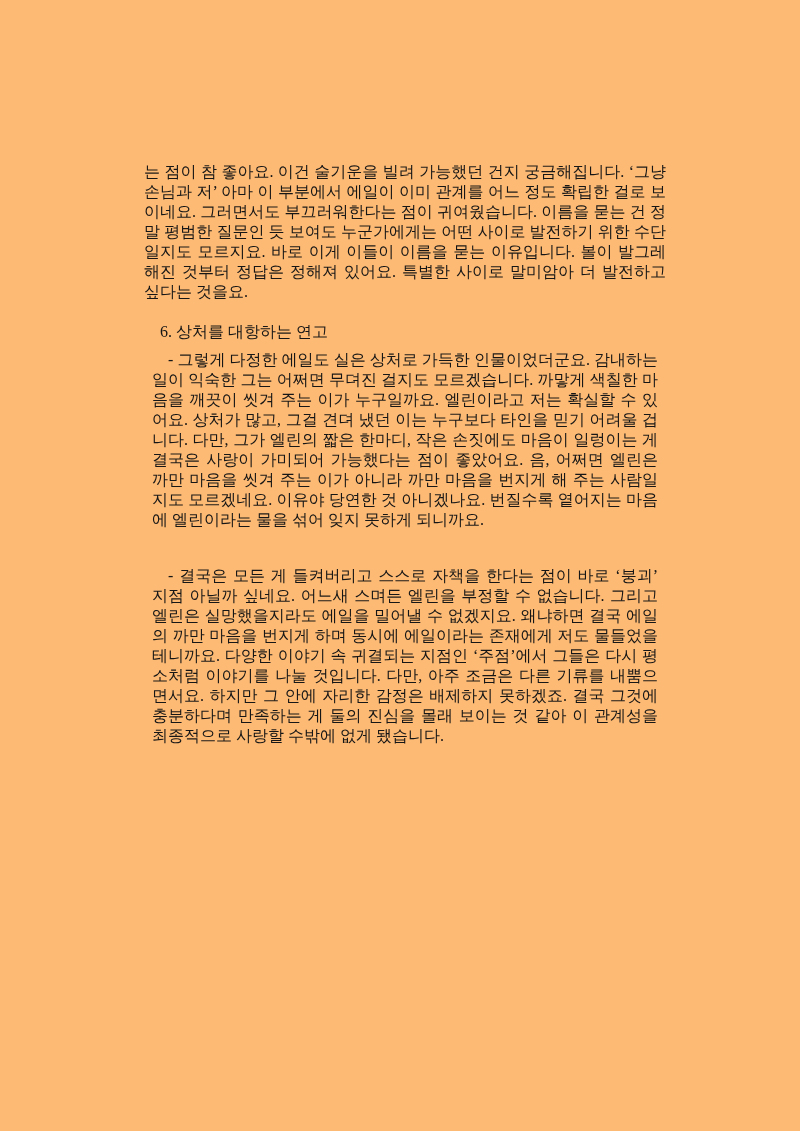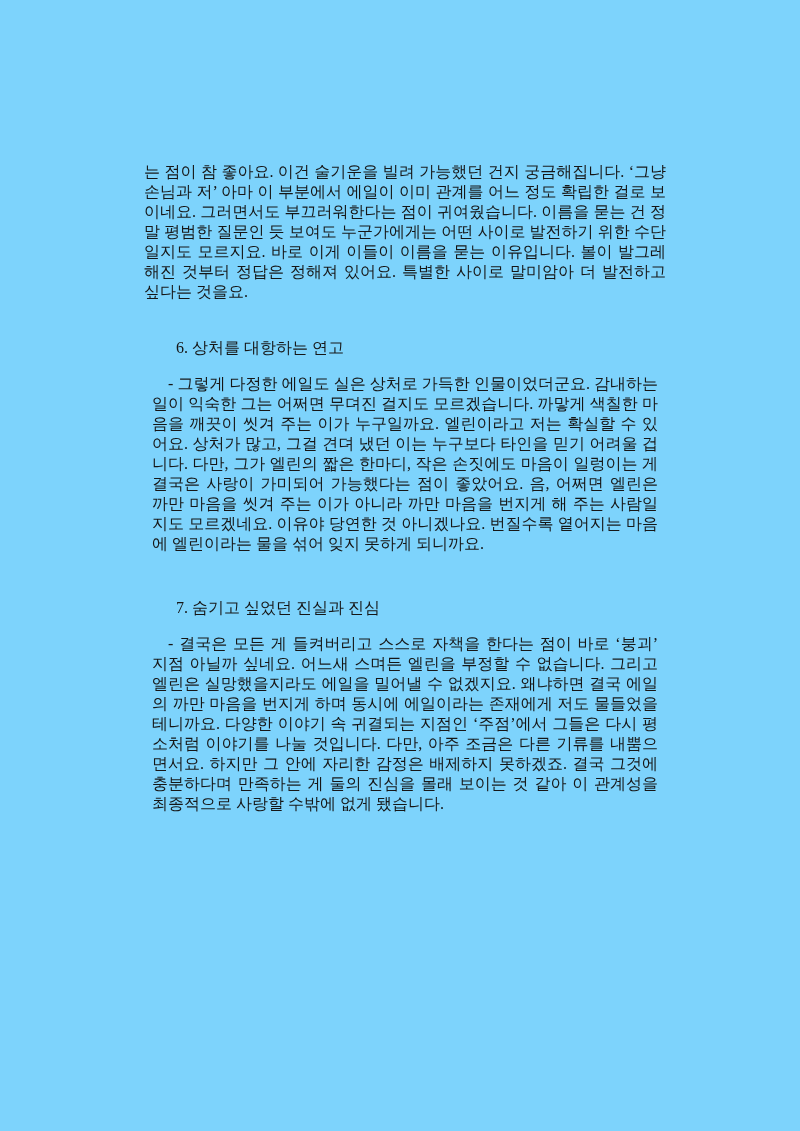--- a/index.html
+++ b/index.html
@@ -4,21 +4,21 @@
 <style>
   html, body {
     margin: 0;
     padding: 0;
     background: #ffffff;
   }
   .page {
     position: relative;
     width: 800px;
     height: 1131px;
-    background: #7dd3fc;
+    background: #fdba74;
     overflow: hidden;
     font-family: "Liberation Serif", "DejaVu Serif", serif;
     color: #161616;
   }
   .text-block {
     position: absolute;
     left: 144px;
     top: 162px;
     width: 522px;
     font-size: 16px;
@@ -28,21 +28,21 @@
     word-break: break-all;
   }
   .para {
     margin: 0;
   }
   .para-gap {
     height: 20px;
   }
   .section-heading {
     text-indent: 1em;
-    margin: 16px;
+    margin: 0;
   }
   .section-body {
     text-indent: 1em;
     margin: 8px;
   }
   .footer-handle {
     position: absolute;
     left: 0;
     top: 980px;
     width: 800px;
@@ -62,20 +62,19 @@
     <p class="para">는 점이 참 좋아요. 이건 술기운을 빌려 가능했던 건지 궁금해집니다. ‘그냥 손님과 저’ 아마 이 부분에서 에일이 이미 관계를 어느 정도 확립한 걸로 보이네요. 그러면서도 부끄러워한다는 점이 귀여웠습니다. 이름을 묻는 건 정말 평범한 질문인 듯 보여도 누군가에게는 어떤 사이로 발전하기 위한 수단일지도 모르지요. 바로 이게 이들이 이름을 묻는 이유입니다. 볼이 발그레해진 것부터 정답은 정해져 있어요. 특별한 사이로 말미암아 더 발전하고 싶다는 것을요.</p>
 
     <div class="para-gap"></div>
 
     <p class="section-heading">6. 상처를 대항하는 연고</p>
 
     <p class="section-body">- 그렇게 다정한 에일도 실은 상처로 가득한 인물이었더군요. 감내하는 일이 익숙한 그는 어쩌면 무뎌진 걸지도 모르겠습니다. 까맣게 색칠한 마음을 깨끗이 씻겨 주는 이가 누구일까요. 엘린이라고 저는 확실할 수 있어요. 상처가 많고, 그걸 견뎌 냈던 이는 누구보다 타인을 믿기 어려울 겁니다. 다만, 그가 엘린의 짧은 한마디, 작은 손짓에도 마음이 일렁이는 게 결국은 사랑이 가미되어 가능했다는 점이 좋았어요. 음, 어쩌면 엘린은 까만 마음을 씻겨 주는 이가 아니라 까만 마음을 번지게 해 주는 사람일지도 모르겠네요. 이유야 당연한 것 아니겠나요. 번질수록 옅어지는 마음에 엘린이라는 물을 섞어 잊지 못하게 되니까요.</p>
 
     <div class="para-gap"></div>
 
-    <p class="section-heading">7. 숨기고 싶었던 진실과 진심</p>
 
     <p class="section-body">- 결국은 모든 게 들켜버리고 스스로 자책을 한다는 점이 바로 ‘붕괴’ 지점 아닐까 싶네요. 어느새 스며든 엘린을 부정할 수 없습니다. 그리고 엘린은 실망했을지라도 에일을 밀어낼 수 없겠지요. 왜냐하면 결국 에일의 까만 마음을 번지게 하며 동시에 에일이라는 존재에게 저도 물들었을 테니까요. 다양한 이야기 속 귀결되는 지점인 ‘주점’에서 그들은 다시 평소처럼 이야기를 나눌 것입니다. 다만, 아주 조금은 다른 기류를 내뿜으면서요. 하지만 그 안에 자리한 감정은 배제하지 못하겠죠. 결국 그것에 충분하다며 만족하는 게 둘의 진심을 몰래 보이는 것 같아 이 관계성을 최종적으로 사랑할 수밖에 없게 됐습니다.</p>
 
   </div>
 
 
 </div>
 
 </body></html>

